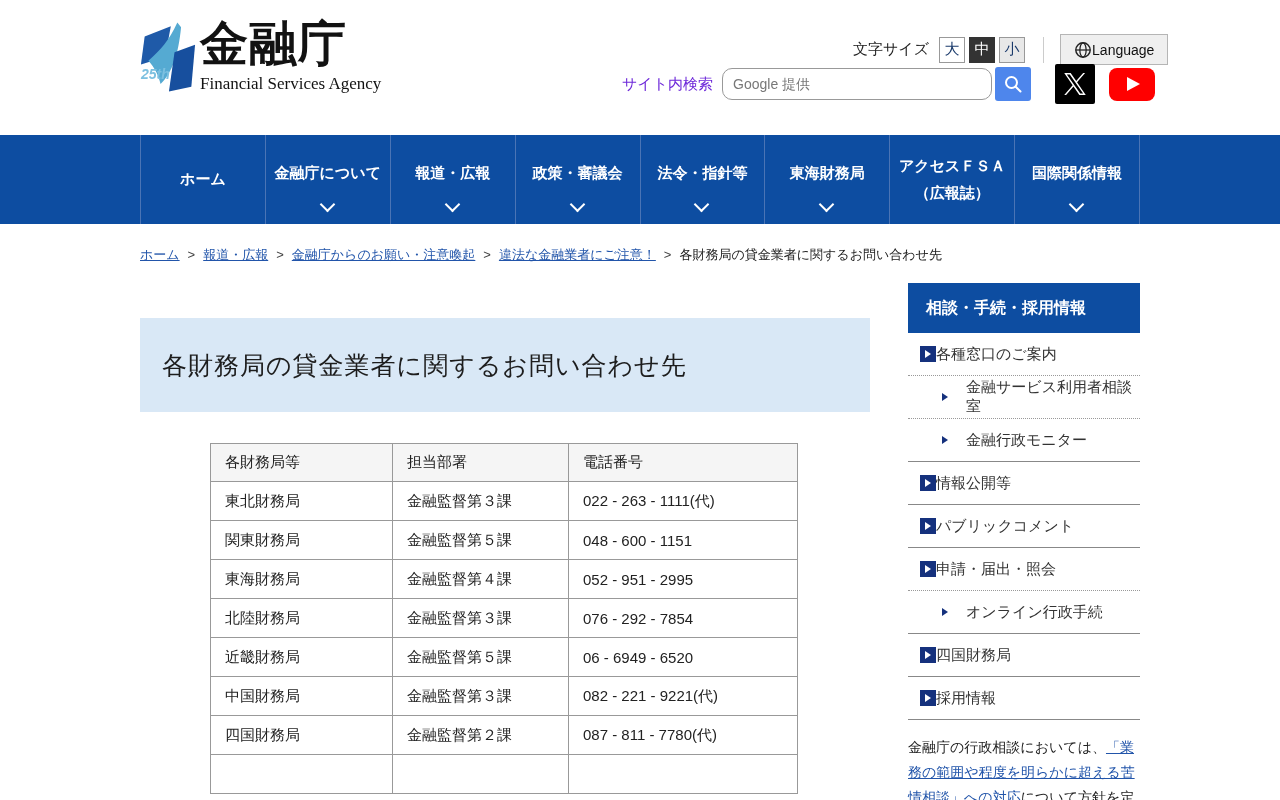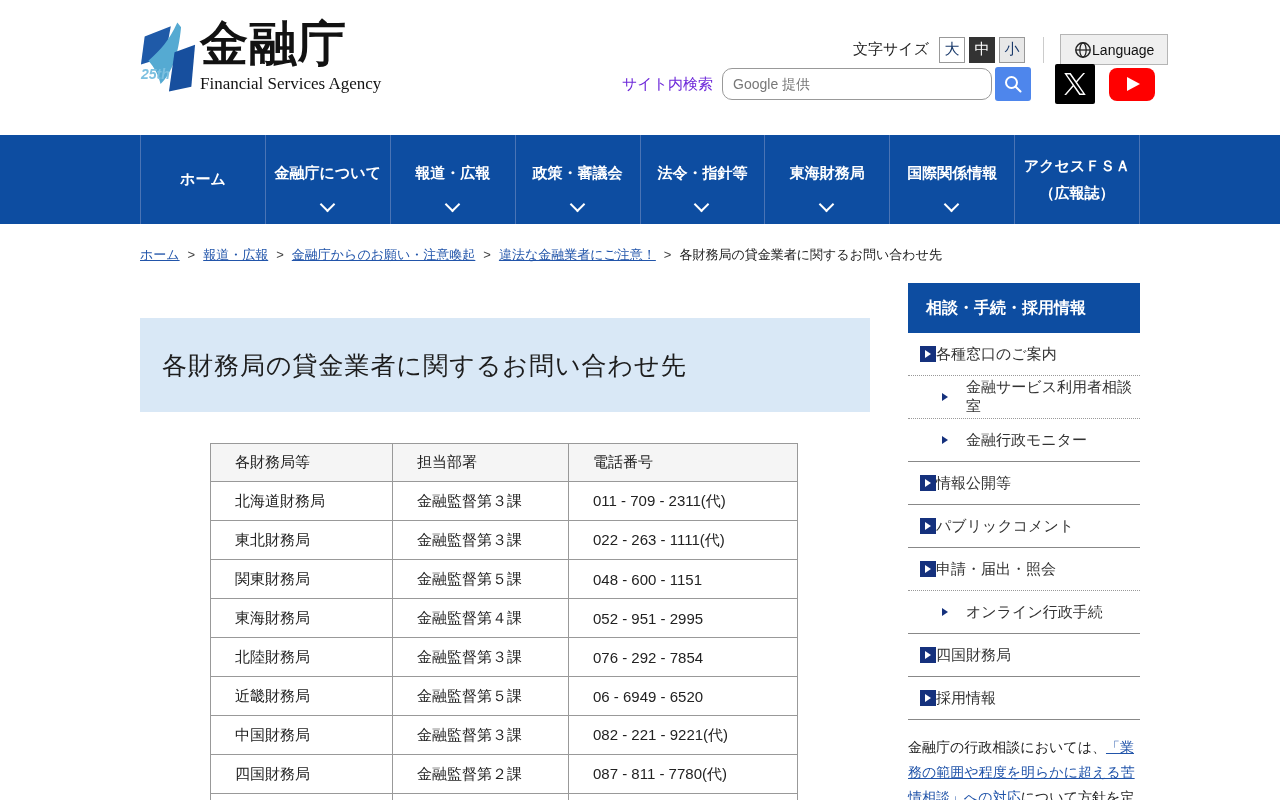--- a/index.html
+++ b/index.html
@@ -45,21 +45,21 @@
   #breadcrumb{position:absolute;top:246px;left:140px;font-size:13px;color:#222;}
   #breadcrumb a{color:#2255aa;text-decoration:underline;cursor:pointer;}
   .bc-sep{margin:0 8px;color:#444;}
   
   #title-box{position:absolute;top:318px;left:140px;width:730px;height:94px;background:#d9e8f6;
     display:flex;align-items:center;}
   #title-box h1{font-size:25px;font-weight:normal;color:#1d1d1d;margin:0 0 0 22px;letter-spacing:1px;}
   
   #table-wrap{position:absolute;top:443px;left:210px;}
   table{border-collapse:collapse;table-layout:fixed;width:587px;}
-  th,td{border:1px solid #999;font-size:15px;color:#222;text-align:left;padding:0 24px;font-weight:normal;}
+  th,td{border:1px solid #999;font-size:15px;color:#222;text-align:left;padding:0 14px;font-weight:normal;}
   th{background:#f5f5f5;height:37px;}
   td{height:38px;}
   
   #sidebar{position:absolute;top:283px;left:908px;width:232px;}
   .side-head{height:50px;background:#0d4da1;color:#fff;font-size:16px;font-weight:bold;
     display:flex;align-items:center;padding-left:18px;box-sizing:border-box;}
   .side-item{height:42px;display:flex;align-items:center;font-size:15px;color:#333;cursor:pointer;}
   .side-item.lv1{padding-left:12px;gap:0;}
   .side-item.lv2{padding-left:34px;gap:18px;}
   .sq-icon{width:16px;height:16px;background:#15317d;display:flex;align-items:center;justify-content:center;flex:none;}
@@ -141,27 +141,27 @@
         <span class="chev"></span>
       </div>
       <div class="nav-item">
         <span class="nlabel">法令・指針等</span>
         <span class="chev"></span>
       </div>
       <div class="nav-item">
         <span class="nlabel">東海財務局</span>
         <span class="chev"></span>
       </div>
-      <div class="nav-item">
-        <span class="nlabel">国際関係情報</span>
-        <span class="chev"></span>
-      </div>
       <div class="nav-item no-chev">
         <span class="nlabel">アクセスＦＳＡ
 （広報誌）</span>
+      </div>
+      <div class="nav-item">
+        <span class="nlabel">国際関係情報</span>
+        <span class="chev"></span>
       </div>
     </div>
 </div>
 
 <div id="breadcrumb"><a>ホーム</a><span class="bc-sep">&gt;</span><a>報道・広報</a><span class="bc-sep">&gt;</span><a>金融庁からのお願い・注意喚起</a><span class="bc-sep">&gt;</span><a>違法な金融業者にご注意！</a><span class="bc-sep">&gt;</span><span>各財務局の貸金業者に関するお問い合わせ先</span></div>
 
 <div id="title-box">
   <h1>各財務局の貸金業者に関するお問い合わせ先</h1>
 </div>
 
@@ -174,25 +174,20 @@
       </colgroup>
     <thead>
         <tr>
           <th>各財務局等</th>
           <th>担当部署</th>
           <th>電話番号</th>
         </tr>
       </thead>
     <tbody>
         <tr>
-          <td>北海道財務局</td>
-          <td>金融監督第３課</td>
-          <td>011 - 709 - 2311(代)</td>
-        </tr>
-        <tr>
           <td>東北財務局</td>
           <td>金融監督第３課</td>
           <td>022 - 263 - 1111(代)</td>
         </tr>
         <tr>
           <td>関東財務局</td>
           <td>金融監督第５課</td>
           <td>048 - 600 - 1151</td>
         </tr>
         <tr>

